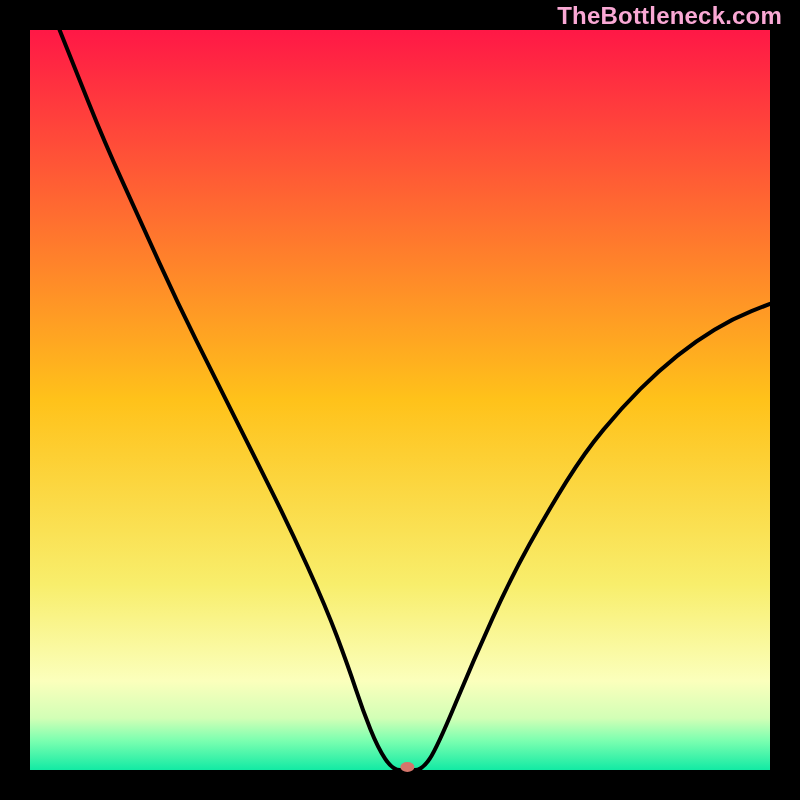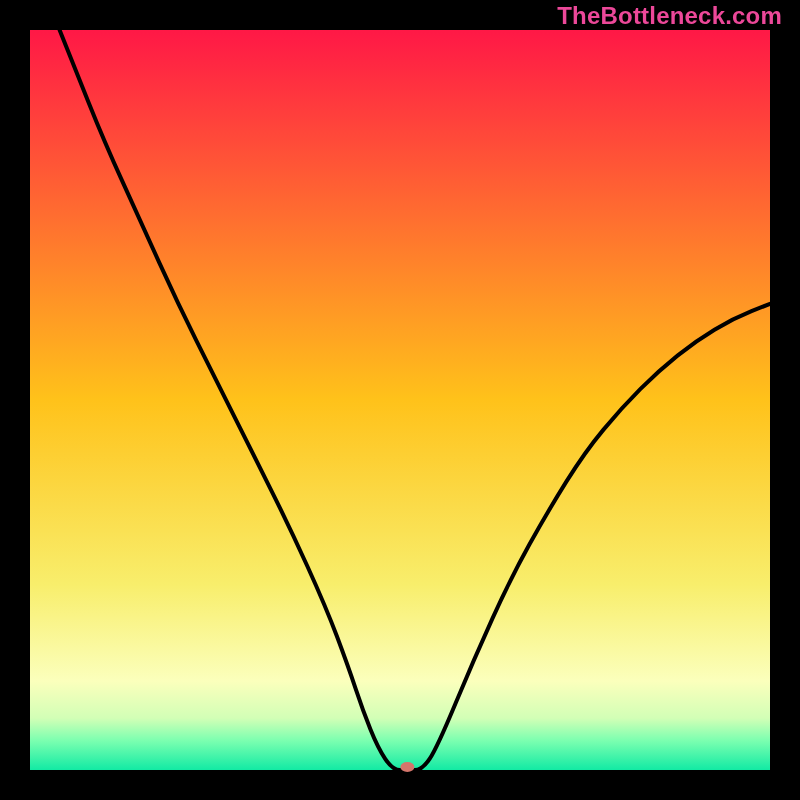--- a/index.html
+++ b/index.html
@@ -17,21 +17,21 @@
     width: 800px;
     height: 800px;
   }
   .watermark {
     position: absolute;
     top: 2px;
     right: 18px;
     font-family: Arial, Helvetica, sans-serif;
     font-size: 24px;
     font-weight: bold;
-    color: #ec4899;
+    color: #f9a8d4;
     letter-spacing: 0.2px;
   }
 </style>
 </head>
 <body>
 
 <div class="chart-frame">
   <svg id="chart-svg" width="800" height="800" viewBox="0 0 800 800">
       <defs>
         <linearGradient id="bg-grad" x1="0" y1="0" x2="0" y2="1">

